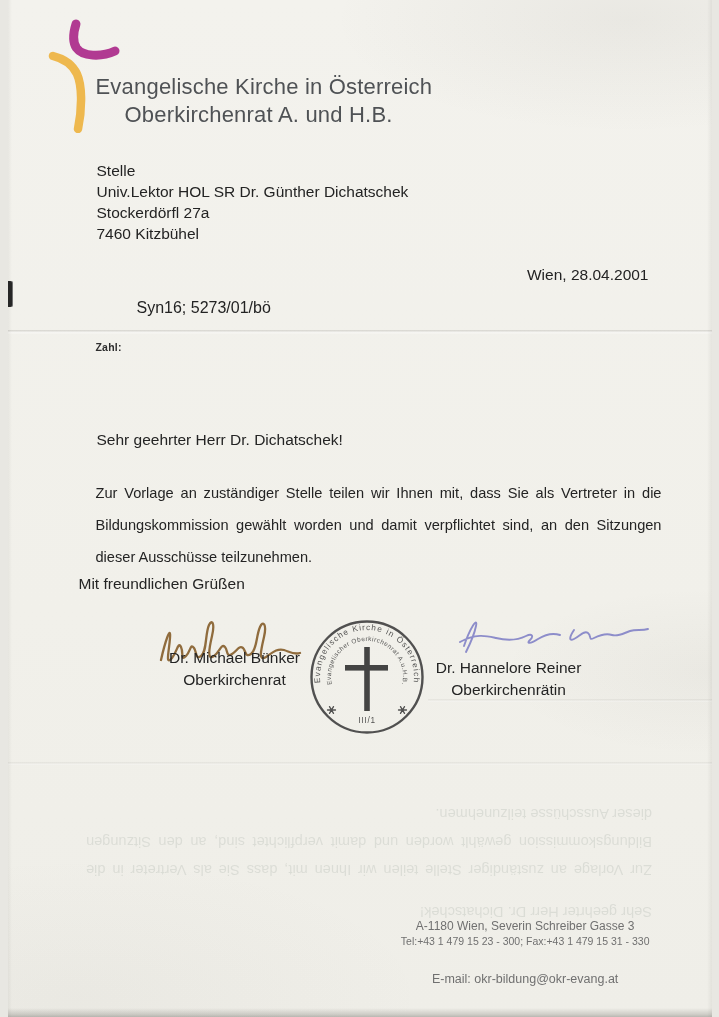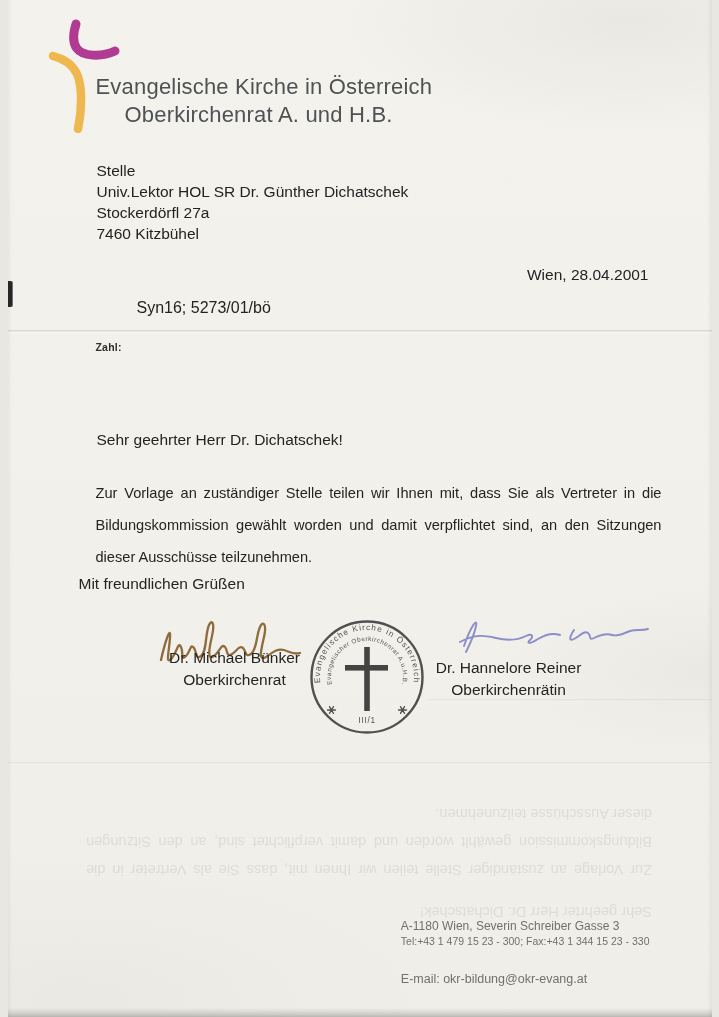--- a/index.html
+++ b/index.html
@@ -57,21 +57,21 @@
     transform: rotate(180deg);
     opacity: 0.12;
     color: #4d5f55;
     filter: blur(0.4px);
   }
   .ghost .g-line { width: 566px; font-size: 14.6px; line-height: 28px; white-space: nowrap; }
   .ghost .g-line.justify { white-space: normal; text-align: justify; text-align-last: justify; }
   .ghost .g-gap { height: 14px; }
 
   
-  .footer { text-align: left; color: #707070; }
+  .footer { text-align: center; color: #707070; }
   .footer .f1 { font-size: 12px;   line-height: 16px; }
   .footer .f2 { font-size: 10.5px; line-height: 15px; }
   .footer .f3 { font-size: 12.5px; line-height: 17px; margin-top: 22px; }
 
   
   .crease-main {
     left: 0; top: 330px; width: 719px; height: 4px;
     background: linear-gradient(to bottom, rgba(110,106,96,0.22), rgba(255,255,255,0.55) 70%, transparent);
   }
   .crease-soft {
@@ -195,17 +195,17 @@
   <div class="abs ghost" style="left:78px; top:800px; width:566px;">
     <div class="g-line">Sehr geehrter Herr Dr. Dichatschek!</div>
     <div class="g-gap"></div>
     <div class="g-line justify">Zur Vorlage an zuständiger Stelle teilen wir Ihnen mit, dass Sie als Vertreter  in die</div>
     <div class="g-line justify">Bildungskommission gewählt worden und damit verpflichtet sind, an den Sitzungen</div>
     <div class="g-line">dieser Ausschüsse teilzunehmen.</div>
   </div>
 
   <div class="abs footer" style="right:62px; top:918px;">
     <div class="f1">A-1180 Wien, Severin Schreiber Gasse 3</div>
-    <div class="f2">Tel:+43 1 479 15 23 - 300; Fax:+43 1 344 15 23 - 330</div>
+    <div class="f2">Tel:+43 1 479 15 23 - 300; Fax:+43 1 479 15 31 - 330</div>
     <div class="f3">E-mail: okr-bildung@okr-evang.at</div>
   </div>
 
 </div>
 
 </body></html>

